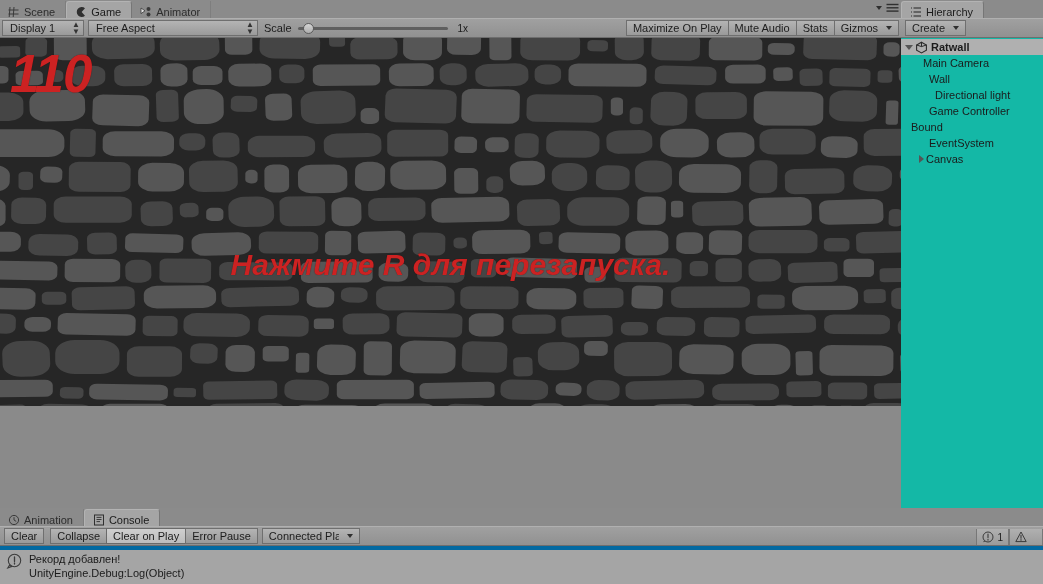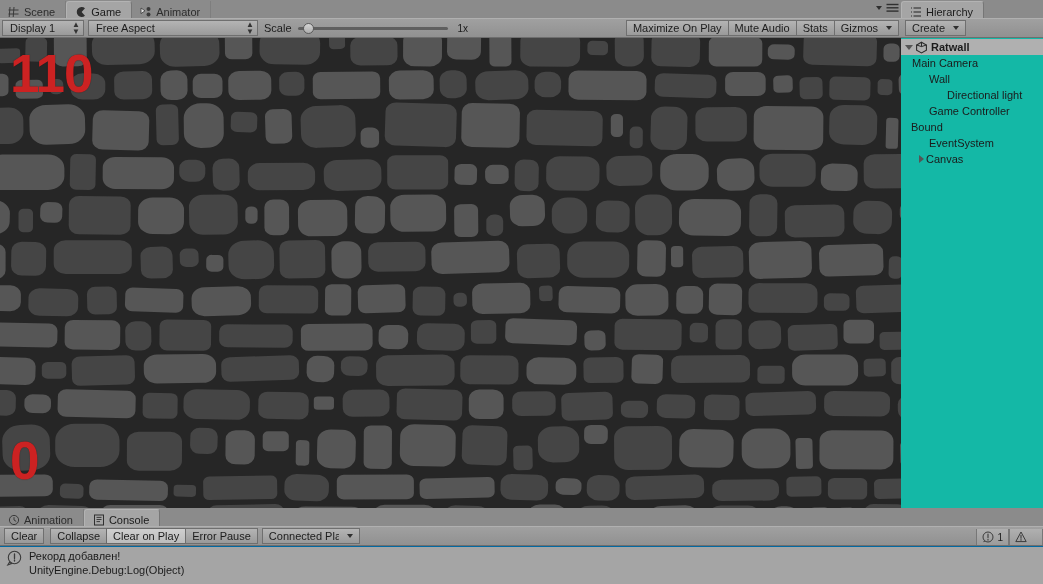--- a/index.html
+++ b/index.html
@@ -88,23 +88,24 @@
     background: #5f5f5f; border-radius: 2px;
   }
   #scale-knob {
     position: absolute; left: 0; top: -4px;
     width: 11px; height: 11px; border-radius: 50%;
     background: linear-gradient(#d5d5d5, #adadad);
     border: 1px solid #5c5c5c;
   }
   #game-view {
     position: absolute; left: 0; top: 38px;
-    width: 901px; height: 470px;
+    width: 901px; height: 368px;
     overflow: hidden;
     background: #262626;
+    font-style: italic;
   }
   #wall { position: absolute; inset: 0; }
   #wall svg { display: block; width: 100%; height: 100%; }
   .gtext {
     position: absolute;
     color: #cc2222;
     font-family: "Liberation Sans", sans-serif;
     font-weight: bold;
     text-shadow: 0 0 1px rgba(0,0,0,.45);
     user-select: none;
@@ -166,21 +167,21 @@
     height: 16px; display: flex; align-items: center; gap: 3px;
     padding: 0 5px;
     background: linear-gradient(#b0b0b0, #9b9b9b);
     border-left: 1px solid #777; border-right: 1px solid #777;
     font-size: 10px;
   }
   #console-list {
     position: absolute; left: 0; top: 38px;
     width: 1043px; height: 38px;
     background: #a5a5a5;
-    border-top: 1px solid #0369a1;
+    border-top: 4px solid #0369a1;
   }
   #console-entry {
     display: flex; align-items: flex-start; gap: 6px;
     padding: 2px 6px;
   }
   #console-entry .etext { font-size: 11px; line-height: 14px; color: #1b1b1b; }
 </style>
 </head>
 <body>
 
@@ -520,20 +521,21 @@
               <rect x="647.9" y="467.6" width="51.2" height="32.1" rx="13.6" ry="11.6" fill="#565656" transform="rotate(-1.35 673.6 483.6)"></rect>
               <rect x="708.0" y="467.5" width="52.6" height="28.4" rx="12.7" ry="10.8" fill="#454545" transform="rotate(0.07 734.3 481.7)"></rect>
               <rect x="767.5" y="468.3" width="33.1" height="32.1" rx="14.2" ry="12.1" fill="#565656" transform="rotate(-0.44 784.1 484.3)"></rect>
               <rect x="808.0" y="469.4" width="22.8" height="27.8" rx="6.5" ry="5.5" fill="#565656" transform="rotate(-1.14 819.4 483.4)"></rect>
               <rect x="836.9" y="469.7" width="18.6" height="21.9" rx="5.0" ry="4.2" fill="#565656" transform="rotate(-1.34 846.2 480.7)"></rect>
               <rect x="864.1" y="466.1" width="42.9" height="28.9" rx="9.4" ry="8.0" fill="#454545" transform="rotate(0.16 885.5 480.6)"></rect>
             </g>
         </svg>
       </div>
       <div class="gtext" id="score-top">110</div>
+      <div class="gtext" id="restart-msg">Нажмите R для перезапуска.</div>
       <div class="gtext" id="score-bottom">0</div>
     </div>
   </div>
 
   <div id="hierarchy-panel">
     <div class="tabstrip" id="hierarchy-tabs">
       <div class="tab active">
         <span class="ticon">
           <svg viewBox="0 0 12 12">
               <g stroke="#2f2f2f" stroke-width="1.1" fill="none">
@@ -559,29 +561,29 @@
 
     <div id="hierarchy-list">
         <div class="hrow selected" style="padding-left: 4px;">
           <span class="hfoldout"></span>
           <span style="display: block; width: 13px; height: 13px; flex: 0 0 13px; margin-right: 3px;"><svg viewBox="0 0 13 13">
               <path d="M6.5 1.2 11.4 4v5.2L6.5 11.9 1.6 9.2V4z" fill="none" stroke="#2b2b2b" stroke-width="1.1"></path>
               <path d="M6.5 1.2v4.4M6.5 5.6 1.6 4M6.5 5.6 11.4 4" stroke="#2b2b2b" stroke-width="1"></path>
             </svg></span>
           <span>Ratwall</span>
         </div>
-        <div class="hrow" style="padding-left: 1px; align-items: center;">
+        <div class="hrow" style="padding-left: 12px; align-items: center;">
           <span style="display: inline-block; width: 10px; flex: 0 0 10px;"></span>
           <span>Main Camera</span>
         </div>
         <div class="hrow" style="padding-left: 18px;">
           <span style="display: inline-block; width: 10px; flex: 0 0 10px;"></span>
           <span>Wall</span>
         </div>
-        <div class="hrow" style="padding-left: 36px;">
+        <div class="hrow" style="padding-left: 24px;">
           <span style="display: inline-block; width: 10px; flex: 0 0 10px;"></span>
           <span>Directional light</span>
         </div>
         <div class="hrow" style="padding-left: 18px;">
           <span style="display: inline-block; width: 10px; flex: 0 0 10px;"></span>
           <span>Game Controller</span>
         </div>
         <div class="hrow" style="">
           <span style="display: inline-block; width: 10px; flex: 0 0 10px;"></span>
           <span>Bound</span>

